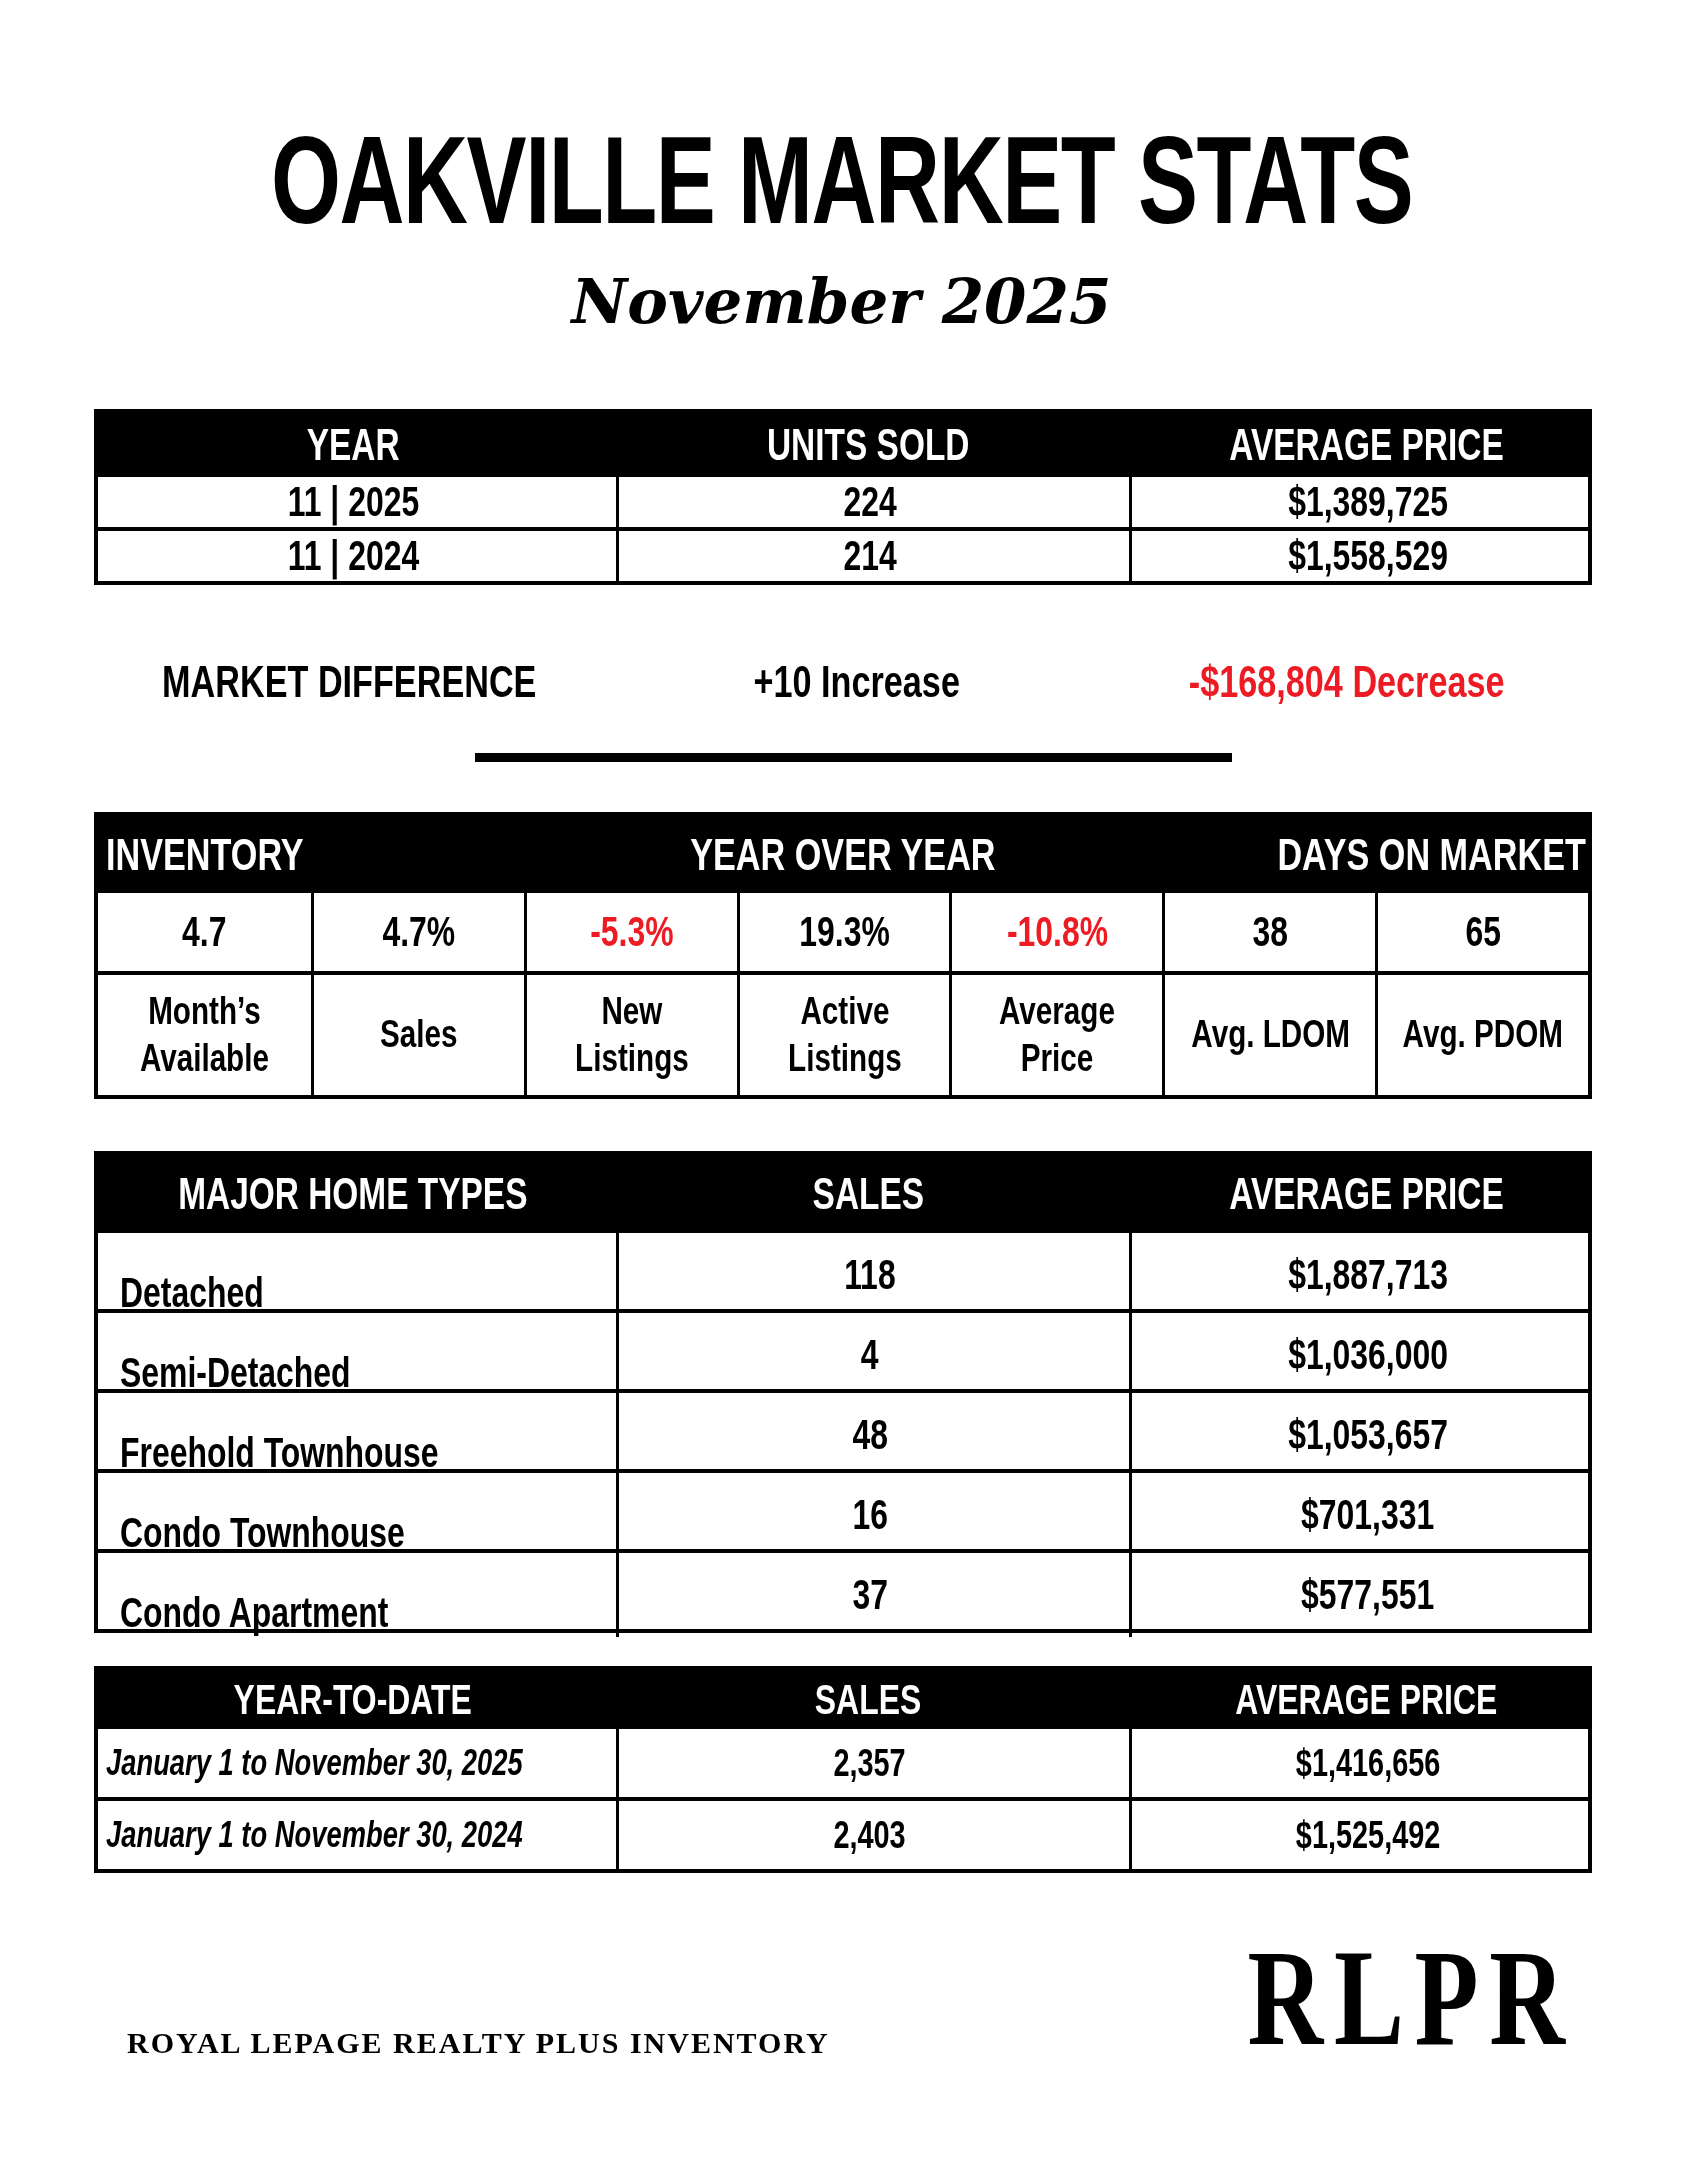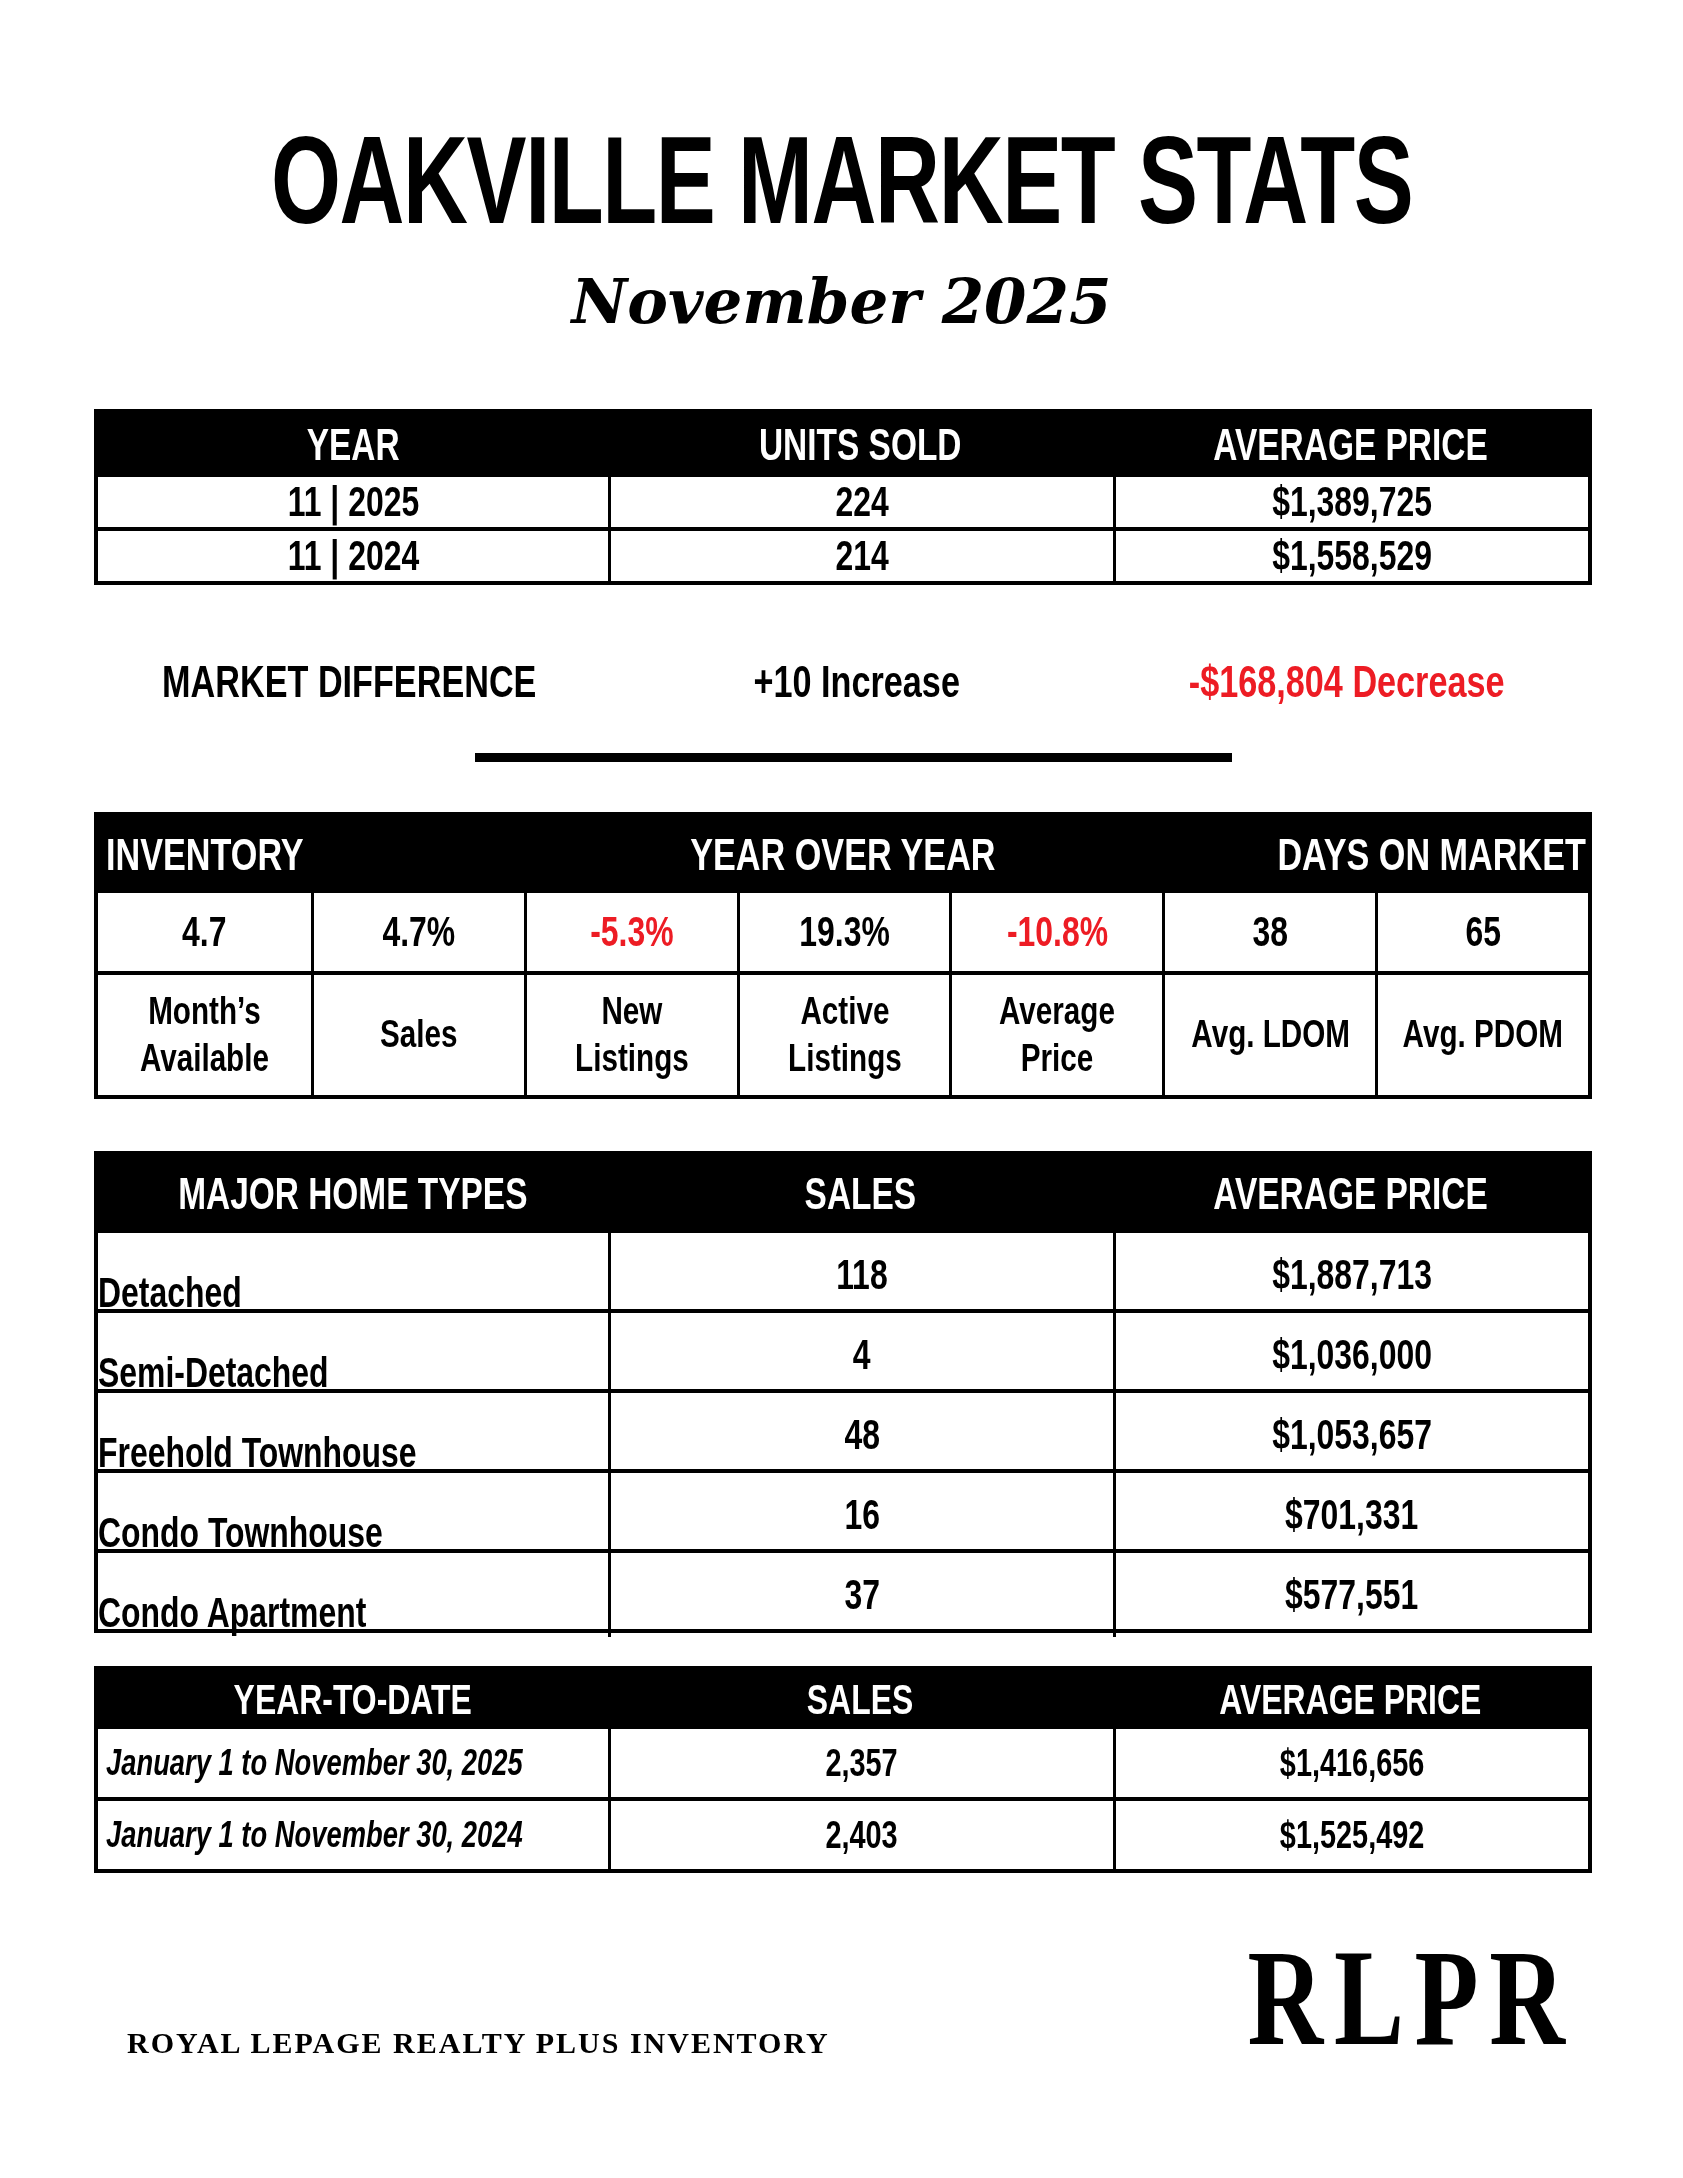--- a/index.html
+++ b/index.html
@@ -40,21 +40,21 @@
   .tbl{
     position:absolute;left:94px;width:1490px;
     border:4px solid var(--ink);
     background:#ffffff;
   }
   .band{
     background:var(--ink);color:#ffffff;
     display:grid;align-items:center;
     font-weight:700;
   }
-  .g3{grid-template-columns:510px 505px 475px;}
+  .g3{grid-template-columns:510px 505px 475px;gap:8px;}
   .g7{grid-template-columns:repeat(7,1fr);}
   .r{display:grid;align-items:stretch;}
   .r + .r{border-top:4px solid var(--ink);}
   .c{
     display:flex;align-items:center;justify-content:center;
     font-weight:700;text-align:center;
   }
   .r .c + .c{border-left:3px solid var(--ink);}
   .c.left{justify-content:flex-start;text-align:left;}
   .neg{color:var(--red);}
@@ -86,21 +86,21 @@
   .t2 .band .hc-left{justify-self:start;padding-left:8px;}
   .t2 .band .hc-center{justify-self:center;}
   .t2 .band .hc-right{justify-self:end;padding-right:2px;}
   .t2 .vals{height:78px;font-size:42px;}
   .t2 .labs{height:120px;font-size:38px;line-height:1.25;}
 
   
   .t3{top:1151px;}
   .t3 .band{height:78px;font-size:44px;}
   .t3 .r{height:76px;font-size:42px;}
-  .t3 .c.left{padding-left:0;margin-top:36px;}
+  .t3 .c.left{padding-left:22px;margin-top:36px;}
 
   
   .t4{top:1666px;}
   .t4 .band{height:59px;font-size:42px;}
   .t4 .r{height:68px;font-size:38px;}
   .t4 .c.left{padding-left:8px;font-size:36px;font-style:italic;}
 
   
   .brokerage{
     position:absolute;left:127px;top:2028px;

